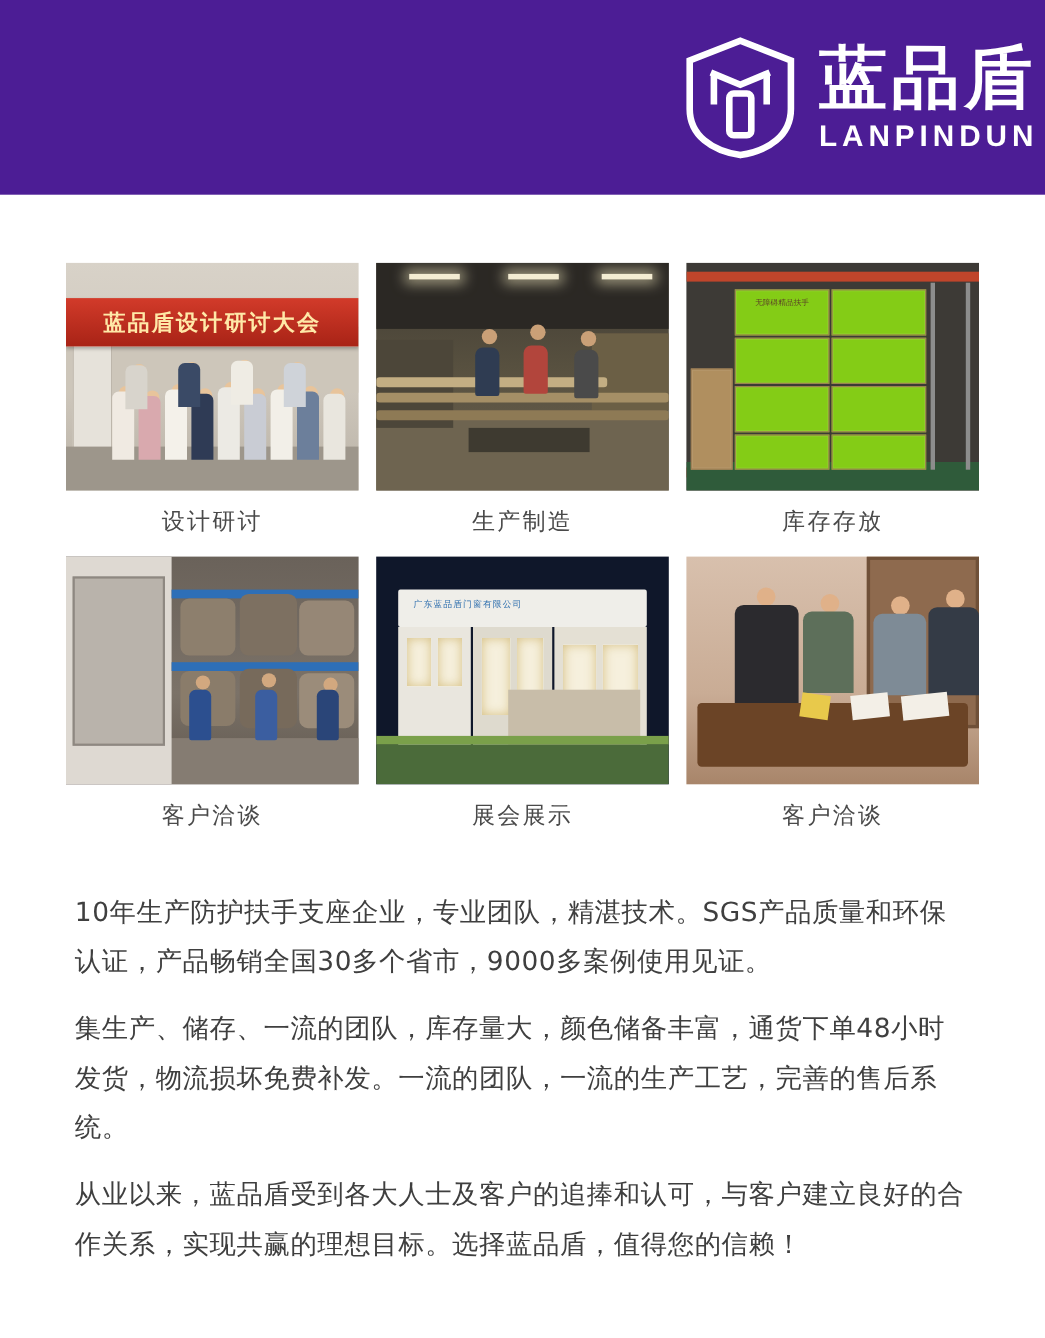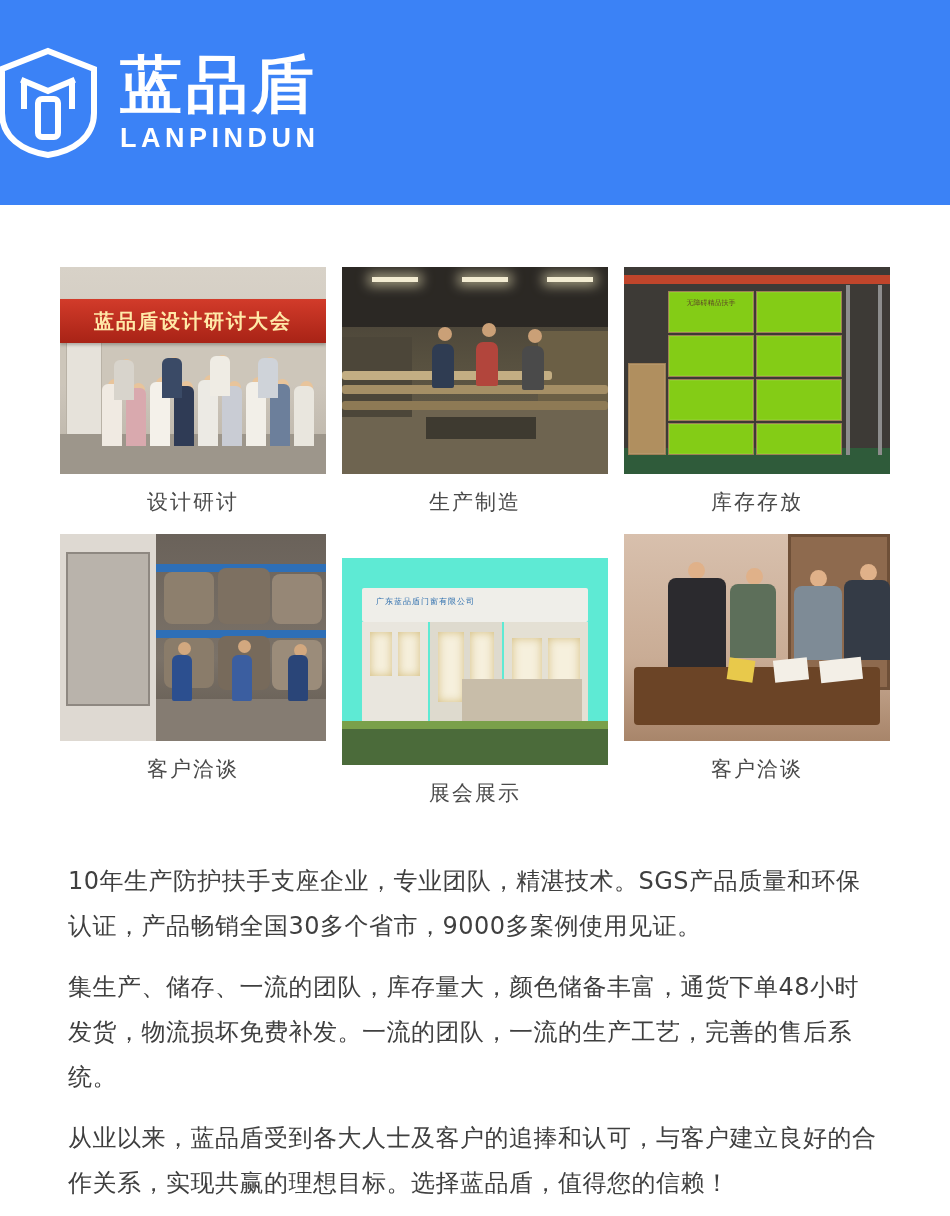--- a/index.html
+++ b/index.html
@@ -11,25 +11,25 @@
     width: 950px;
     height: 1216px;
     font-family: "Liberation Sans", "DejaVu Sans", sans-serif;
     color: #3a3a3a;
     overflow: hidden;
   }
 
   
   .header-banner {
     width: 950px;
-    height: 205px;
-    background: #3b82f6;
+    height: 177px;
+    background: #4c1d95;
     display: flex;
     align-items: center;
-    justify-content: flex-start;
+    justify-content: flex-end;
     box-sizing: border-box;
   }
   .logo-wrap {
     display: flex;
     align-items: center;
     gap: 18px;
     transform: translateX(-6px);
   }
   .logo-mark {
     width: 108px;
@@ -139,21 +139,21 @@
   .p4 { background: linear-gradient(#6a625a 0%, #7b7268 60%, #5f574e 100%); }
   .p4 .truck { position:absolute; left:0; bottom:0; width:96px; height:207px; background:#ded9d2; }
   .p4 .truckdoor { position:absolute; left:6px; top:18px; width:80px; height:150px; background:#b9b3ab; border:2px solid #8e8881; }
   .p4 .shelf { position:absolute; left:96px; width:170px; height:8px; background:#2e6fb7; }
   .p4 .sack { position:absolute; background:#8d7f6d; border-radius:8px; }
   .p4 .worker4 { position:absolute; bottom:40px; width:20px; height:46px; border-radius:6px 6px 2px 2px; background:#2c4f8f; }
   .p4 .w4head { position:absolute; width:13px; height:13px; border-radius:50%; background:#d2a87f; }
   .p4 .ground { position:absolute; bottom:0; left:0; width:266px; height:42px; background:#857c72; }
 
   
-  .p5 { background:#5eead4;margin-top:24px; }
+  .p5 { background:#0f172a; }
   .p5 .boothtop { position:absolute; top:30px; left:20px; width:226px; height:34px; background:#efeee9; border-radius:2px; }
   .p5 .boothsign { position:absolute; top:38px; left:34px; font-size:8px; color:#2f6fae; letter-spacing:1px; font-family:"DejaVu Sans",sans-serif; }
   .p5 .panel { position:absolute; background:#e9e6de; }
   .p5 .window { position:absolute; background:#f6f0dd; box-shadow: inset 0 0 10px rgba(200,170,90,.7); }
   .p5 .counter { position:absolute; bottom:34px; left:120px; width:120px; height:52px; background:#c8bda9; }
   .p5 .carpet { position:absolute; bottom:0; left:0; width:266px; height:36px; background:#4b6b3a; }
   .p5 .greenstripe { position:absolute; bottom:36px; left:0; width:266px; height:8px; background:#7aa04a; }
 
   
   .p6 { background: linear-gradient(#d8c0ad 0%, #c9ac95 60%, #a8856a 100%); }

